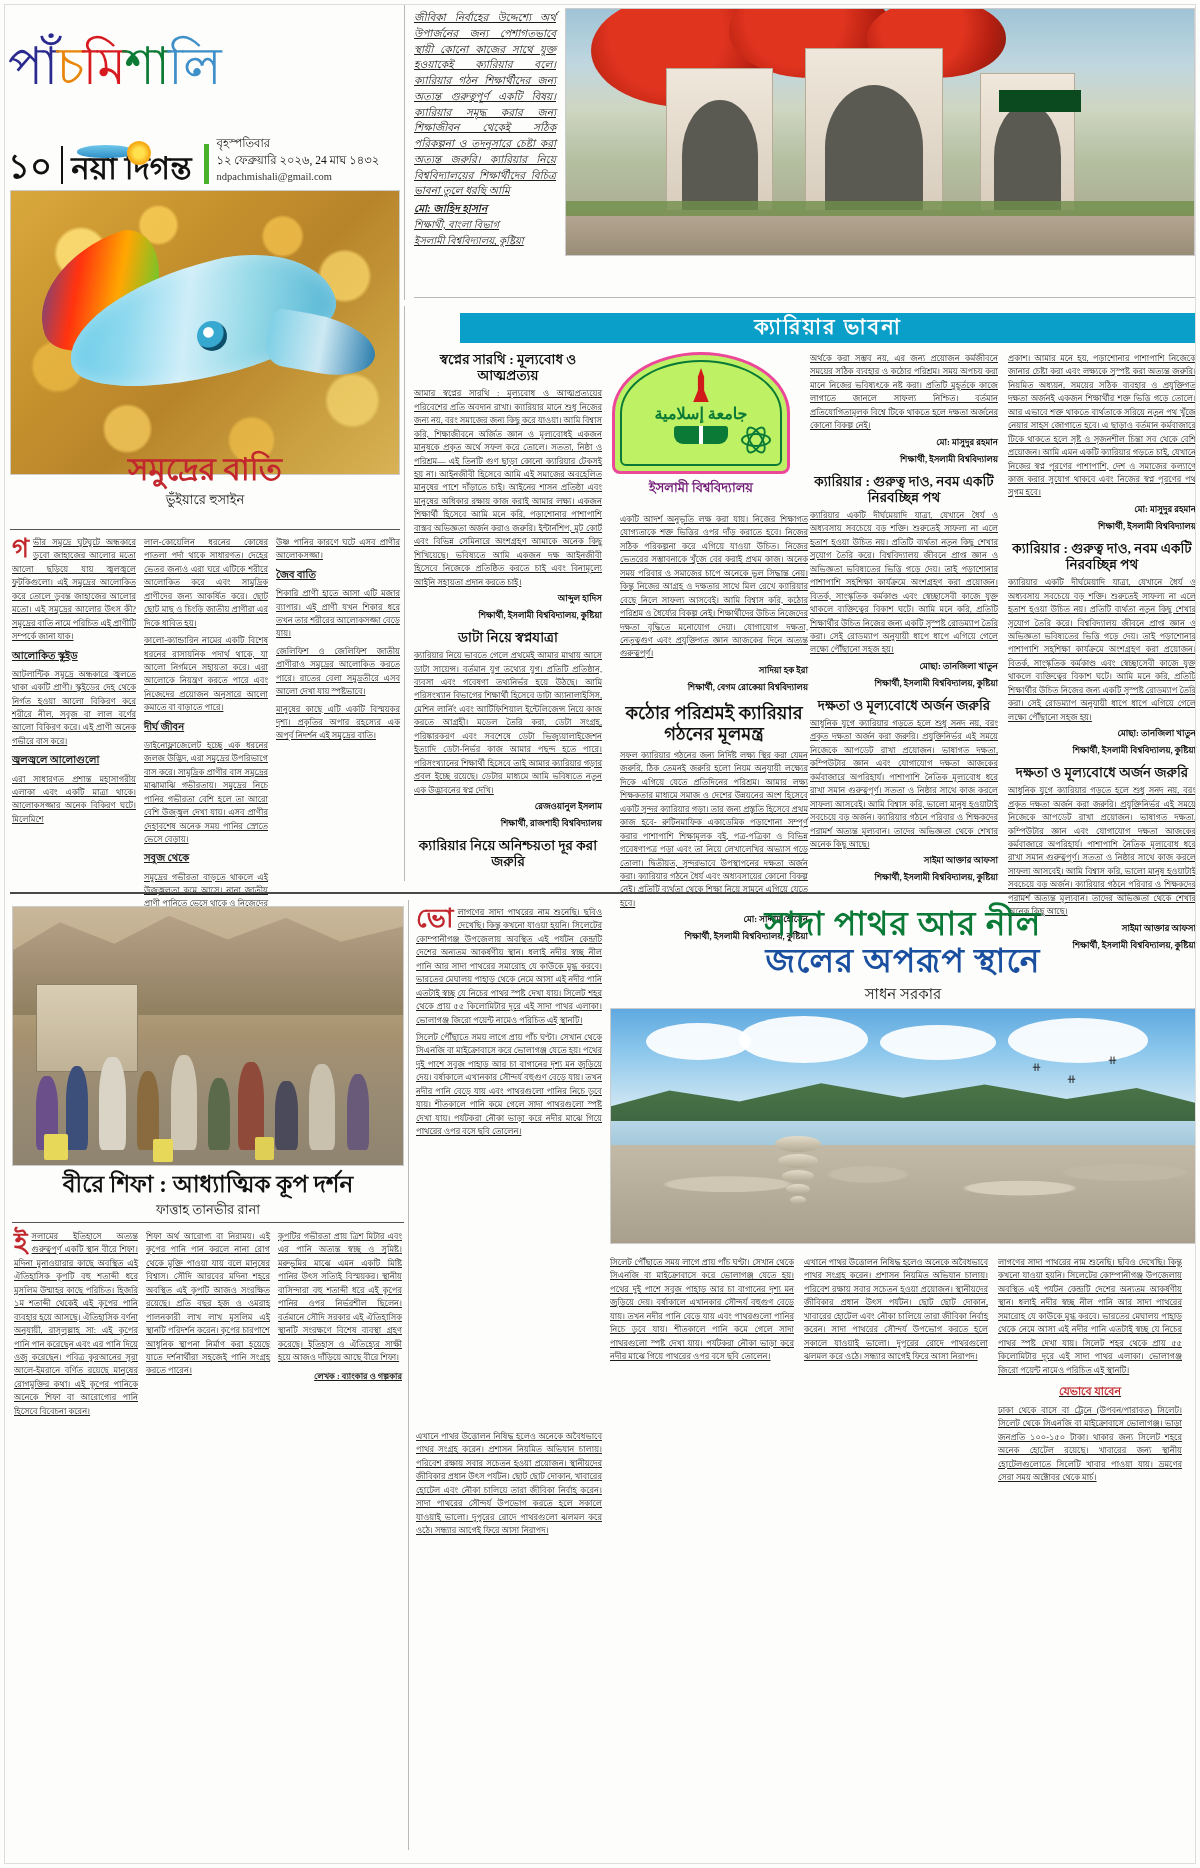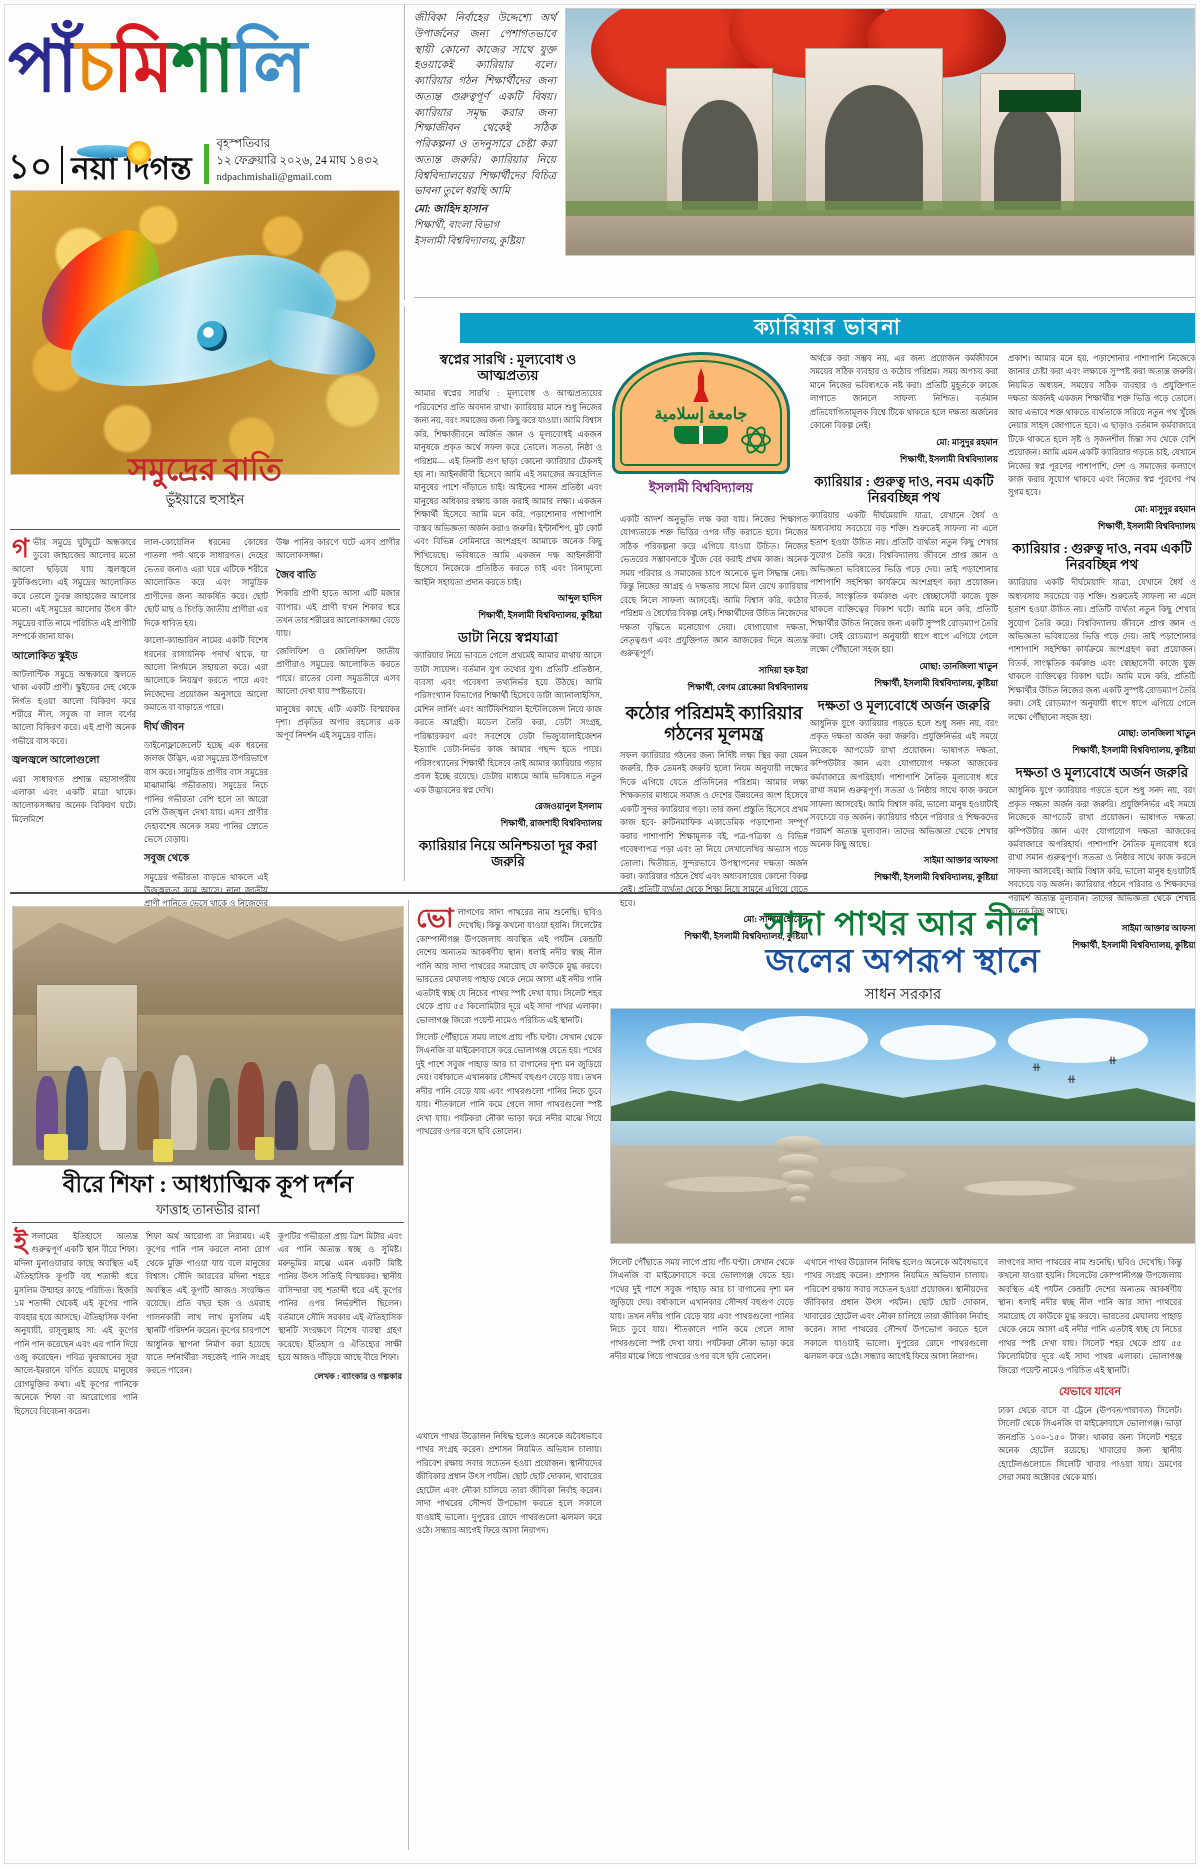--- a/index.html
+++ b/index.html
@@ -18,21 +18,21 @@
 
   
   .masthead {
     position: absolute; left: 0; top: 0; width: 404px; height: 190px;
   }
   .logo-wrap {
     position: absolute; left: 8px; top: 6px; width: 392px; height: 122px;
     display: flex; align-items: center; justify-content: flex-start;
   }
   .logo-text {
-    font-size: 72px; font-weight: 700; letter-spacing: -2px;
+    font-size: 52px; font-weight: 400; letter-spacing: -2px;
     white-space: nowrap; line-height: 1;
     font-family: "Liberation Serif", serif;
   }
   .logo-text span { display: inline-block; }
   .lg1 { color: #2b2b8f; }
   .lg2 { color: #e8860b; }
   .lg3 { color: #d71920; }
   .lg4 { color: #0d7a35; }
   .lg5 { color: #3f8fc9; }
 
@@ -169,42 +169,42 @@
     background: radial-gradient(circle at 40% 35%, #e0341f 0 42%, #b51f11 70%, #7d1a0d 100%); }
   .gate-arch { position:absolute; background: linear-gradient(180deg,#efe7db,#d8cdbd);
     border:1px solid #b8ab97; }
   .gate-arch::before { content:''; position:absolute; left:14%; top:22%;
     width:72%; height:78%; background:#5a5a52; border-radius:50% 50% 0 0; }
   .gate-sign { position:absolute; background:#0a4a1e; color:#fff;
     font-size:6px; text-align:center; padding:2px; }
 
   
   .emblem {
-    position:absolute; border:3px solid #0f766e; background:#fdba74;
+    position:absolute; border:3px solid #ec4899; background:#bef264;
     border-radius: 50% 50% 8px 8px; overflow:hidden;
   }
   .emblem-inner { position:absolute; inset:5px; border:2px solid #0a7a36;
     border-radius: 50% 50% 6px 6px; display:flex; flex-direction:column;
     align-items:center; justify-content:flex-start; padding-top:6px; }
   .em-lamp { width:26px; height:34px; background:#d11a1a;
     clip-path: polygon(50% 0,62% 26%,62% 66%,80% 100%,20% 100%,38% 66%,38% 26%);
     margin-bottom:2px; }
   .em-arabic { font-size:16px; color:#0a7a36; font-weight:700; letter-spacing:-1px; }
   .em-book { width:54px; height:18px; margin-top:3px;
     background: linear-gradient(90deg,#0a7a36 0 46%, #fff 46% 54%, #0a7a36 54% 100%);
     border-radius: 3px 3px 9px 9px; }
   .em-atom { position:absolute; right:9px; bottom:9px; width:30px; height:30px; }
   .em-atom i { position:absolute; inset:0; border:2px solid #0a7a36; border-radius:50%;
     height:14px; top:8px; }
 
   
   .col-text {
     font-size: 8.3px; line-height: 1.62; color: #1b1b1b; text-align: justify;
     font-family: "Liberation Serif", "DejaVu Serif", serif;
-    hyphens: none; word-break: break-word;
+    hyphens: none; word-break: break-word; text-decoration: underline;
   }
   .col-text p { margin: 0 0 4px 0; }
   .drop-cap {
     float: left; font-size: 26px; line-height: .82; font-weight: 700;
     padding: 2px 4px 0 0; color: #c1272d;
   }
   .sub-head { font-size: 10px; font-weight: 700; color:#111; margin: 5px 0 2px; }
   .byline-right { text-align: right; font-weight: 700; font-size: 8.6px; margin-top:3px; }
 
   .headline-big {

